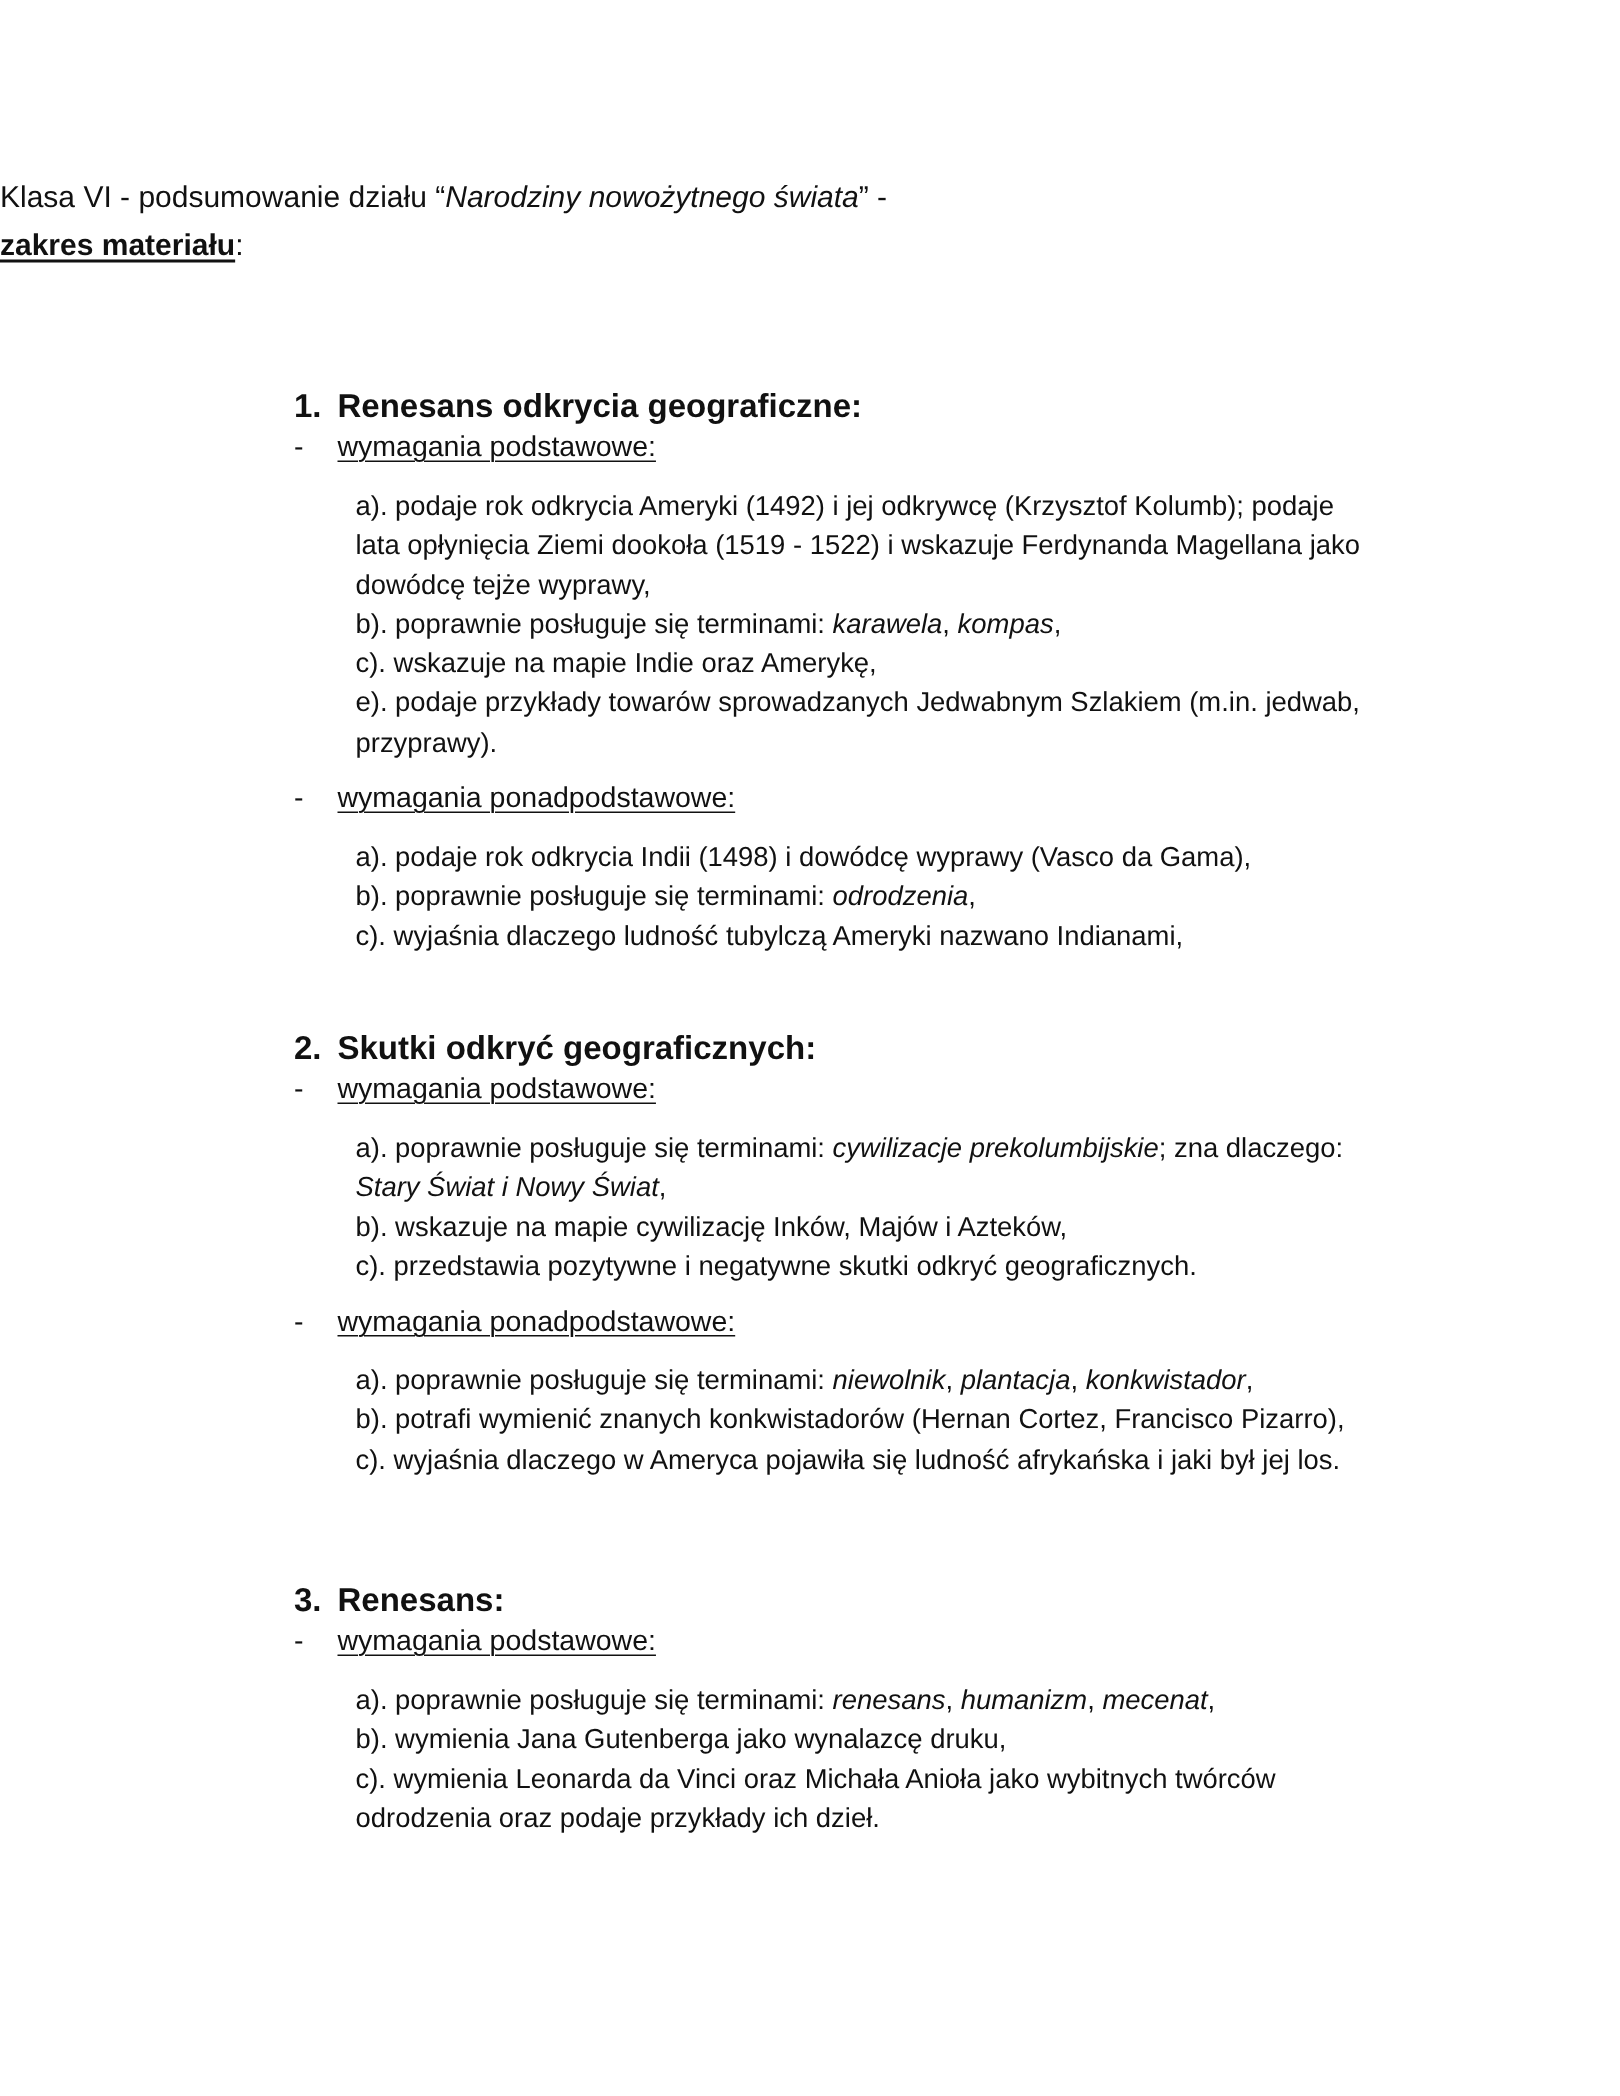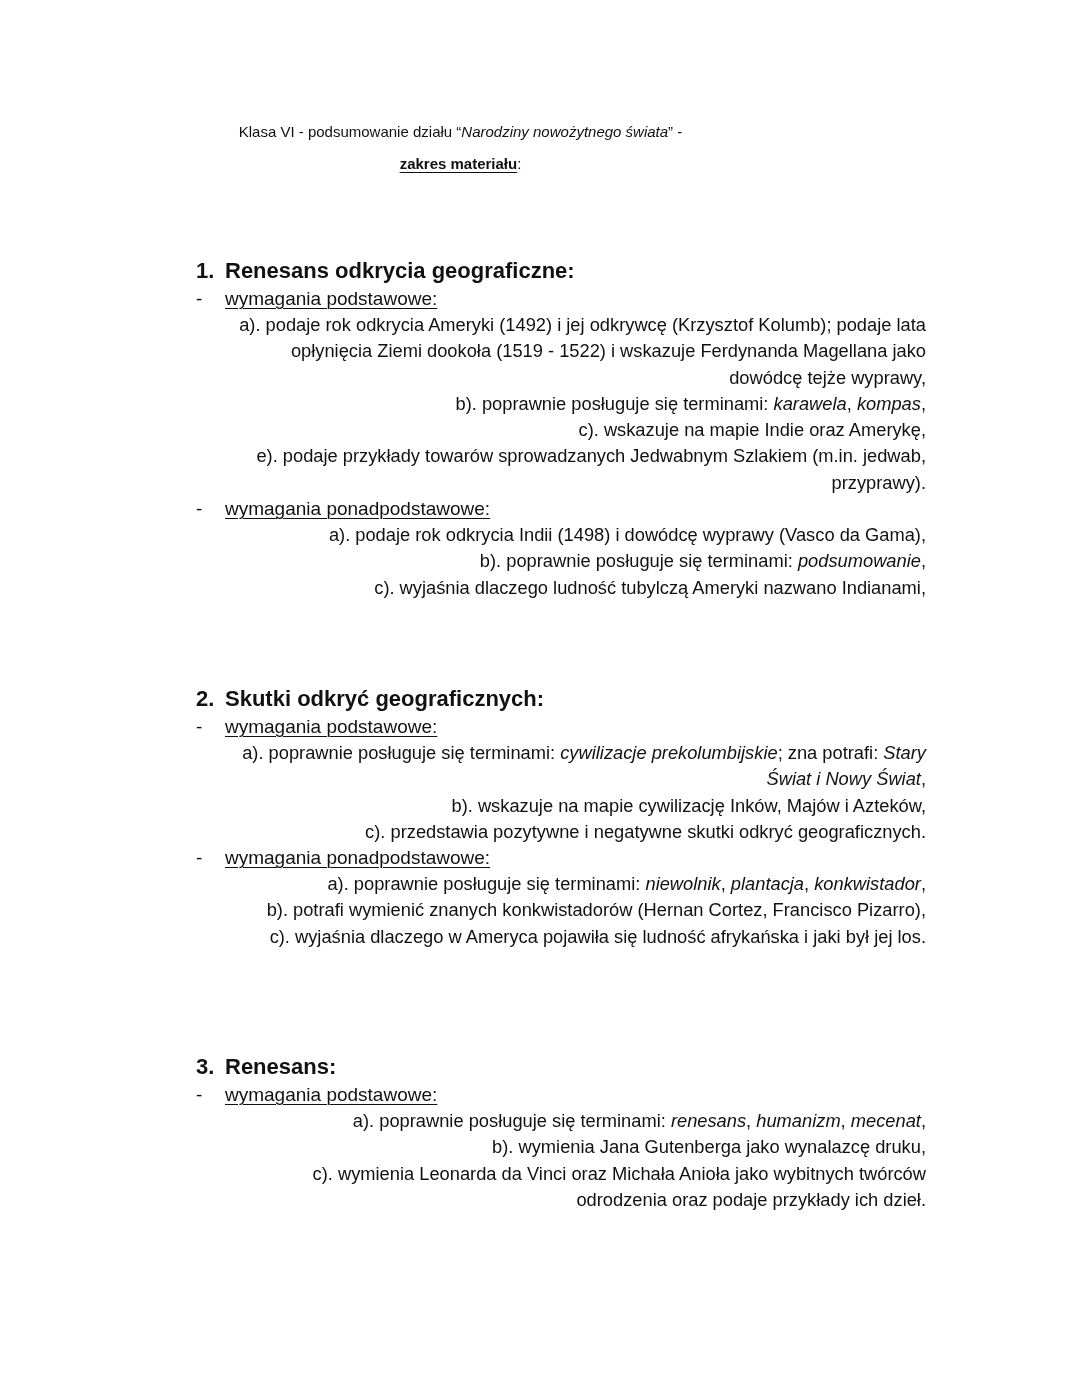--- a/index.html
+++ b/index.html
@@ -20,22 +20,22 @@
       left: 0; top: 0;
       width: 1080px;
       height: 1397px;
       background: #ffffff;
     }
     .title {
       position: absolute;
       left: 0;
       top: 116px;
       width: 921px;
-      text-align: center;
-      font-size: 15px;
+      text-align: left;
+      font-size: 20px;
       line-height: 32px;
       font-weight: normal;
     }
     .title .subtitle-line {
       display: inline-block;
     }
     .title .bold-u {
       font-weight: bold;
       text-decoration: underline;
       text-underline-offset: 3px;
@@ -74,25 +74,24 @@
     }
     .req-label {
       position: absolute;
       left: 29px;
       top: 0;
       text-decoration: underline;
       text-underline-offset: 3px;
       text-decoration-thickness: 1px;
     }
     .items {
-      margin: 0;
+      margin: 12px;
       padding: 0;
       padding-left: 29px;
       list-style: none;
-      text-align: right;
     }
     .item {
       font-size: 18.3px;
       line-height: 26.3px;
       margin: 0;
       padding: 0;
     }
     .item i { font-style: italic; }
   </style>
 </head>
@@ -122,38 +121,38 @@
           <li class="item"><span>e). podaje przykłady towarów sprowadzanych Jedwabnym Szlakiem (m.in. jedwab, przyprawy).</span></li>
         </ul>
     </div>
     <div class="req-group">
       <div class="req-label-row">
         <span class="dash">-</span>
         <span class="req-label">wymagania ponadpodstawowe:</span>
       </div>
       <ul class="items">
           <li class="item"><span>a). podaje rok odkrycia Indii (1498) i dowódcę wyprawy (Vasco da Gama),</span></li>
-          <li class="item"><span>b). poprawnie posługuje się terminami: </span><i>podsumowanie</i><span>,</span></li>
+          <li class="item"><span>b). poprawnie posługuje się terminami: </span><i>odrodzenia</i><span>,</span></li>
           <li class="item"><span>c). wyjaśnia dlaczego ludność tubylczą Ameryki nazwano Indianami,</span></li>
         </ul>
     </div>
   </div>
 
   <div class="section" style="top:684px;">
     <h2 class="section-heading">
       <span class="num">2.</span>
       <span>Skutki odkryć geograficznych:</span>
     </h2>
     <div class="req-group">
       <div class="req-label-row">
         <span class="dash">-</span>
         <span class="req-label">wymagania podstawowe:</span>
       </div>
       <ul class="items">
-          <li class="item"><span>a). poprawnie posługuje się terminami: </span><i>cywilizacje prekolumbijskie</i><span>; zna potrafi: </span><i>Stary Świat i Nowy Świat</i><span>,</span></li>
+          <li class="item"><span>a). poprawnie posługuje się terminami: </span><i>cywilizacje prekolumbijskie</i><span>; zna dlaczego: </span><i>Stary Świat i Nowy Świat</i><span>,</span></li>
           <li class="item"><span>b). wskazuje na mapie cywilizację Inków, Majów i Azteków,</span></li>
           <li class="item"><span>c). przedstawia pozytywne i negatywne skutki odkryć geograficznych.</span></li>
         </ul>
     </div>
     <div class="req-group">
       <div class="req-label-row">
         <span class="dash">-</span>
         <span class="req-label">wymagania ponadpodstawowe:</span>
       </div>
       <ul class="items">

